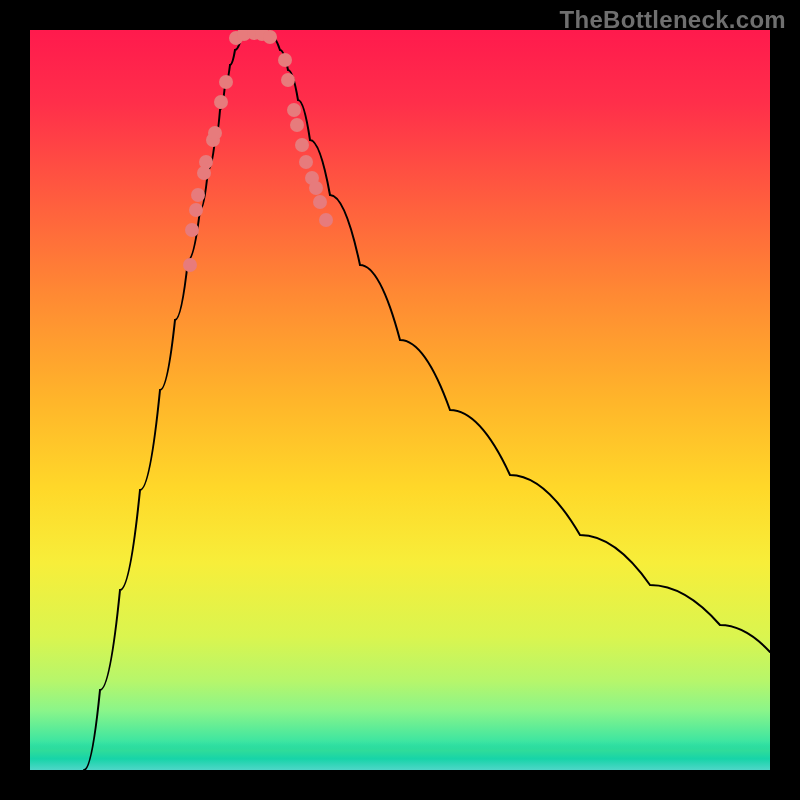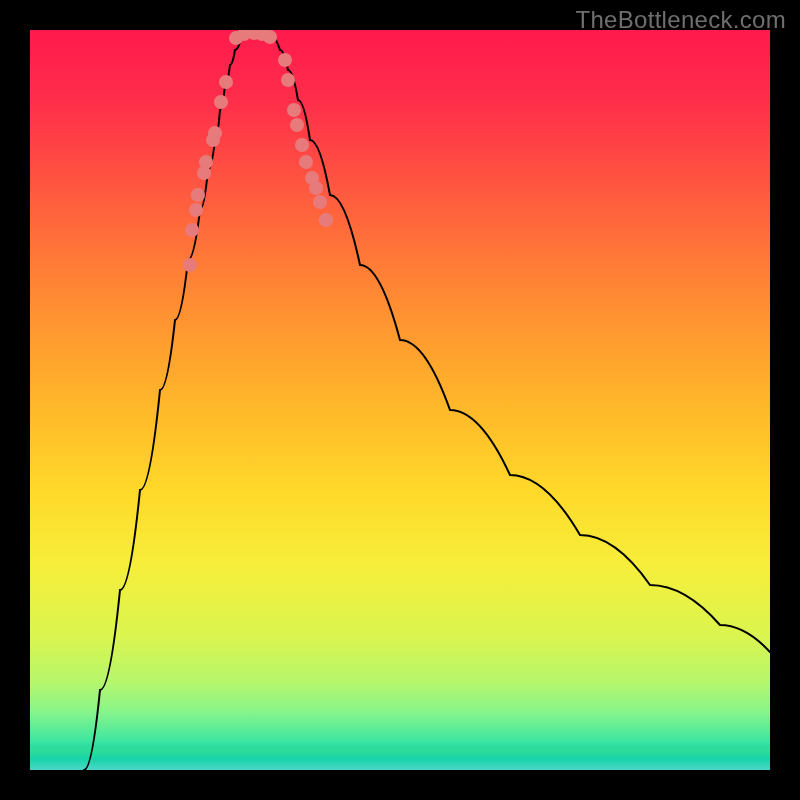--- a/index.html
+++ b/index.html
@@ -50,21 +50,21 @@
       rgba(64,230,160,0.0) 0%,
       #2fdc9a 30%,
       #17d4a8 60%,
       #4fd6c8 100%);
   }
   .watermark {
     position: absolute;
     top: 6px;
     right: 14px;
     font-size: 24px;
-    font-weight: 400;
+    font-weight: 700;
     color: #6f6f6f;
     letter-spacing: 0.3px;
     user-select: none;
   }
   svg.curves {
     position: absolute;
     left: 0;
     top: 0;
     width: 740px;
     height: 740px;

